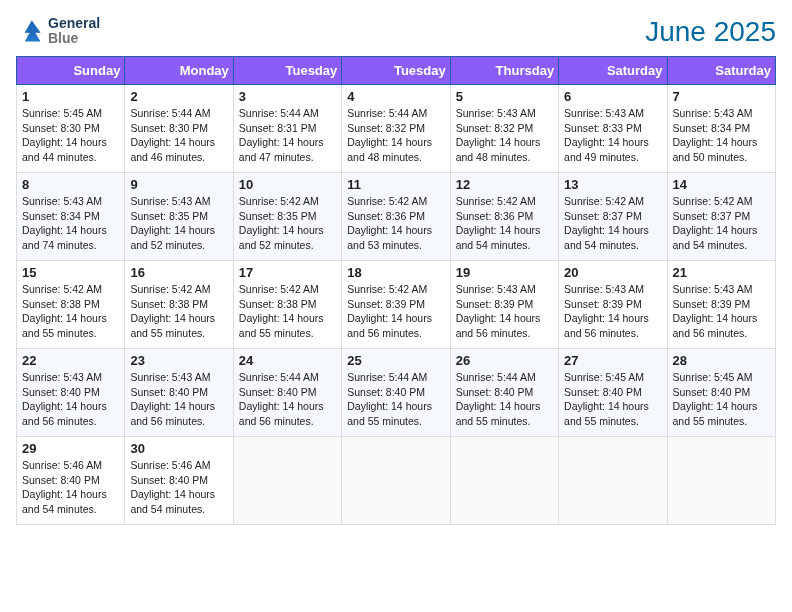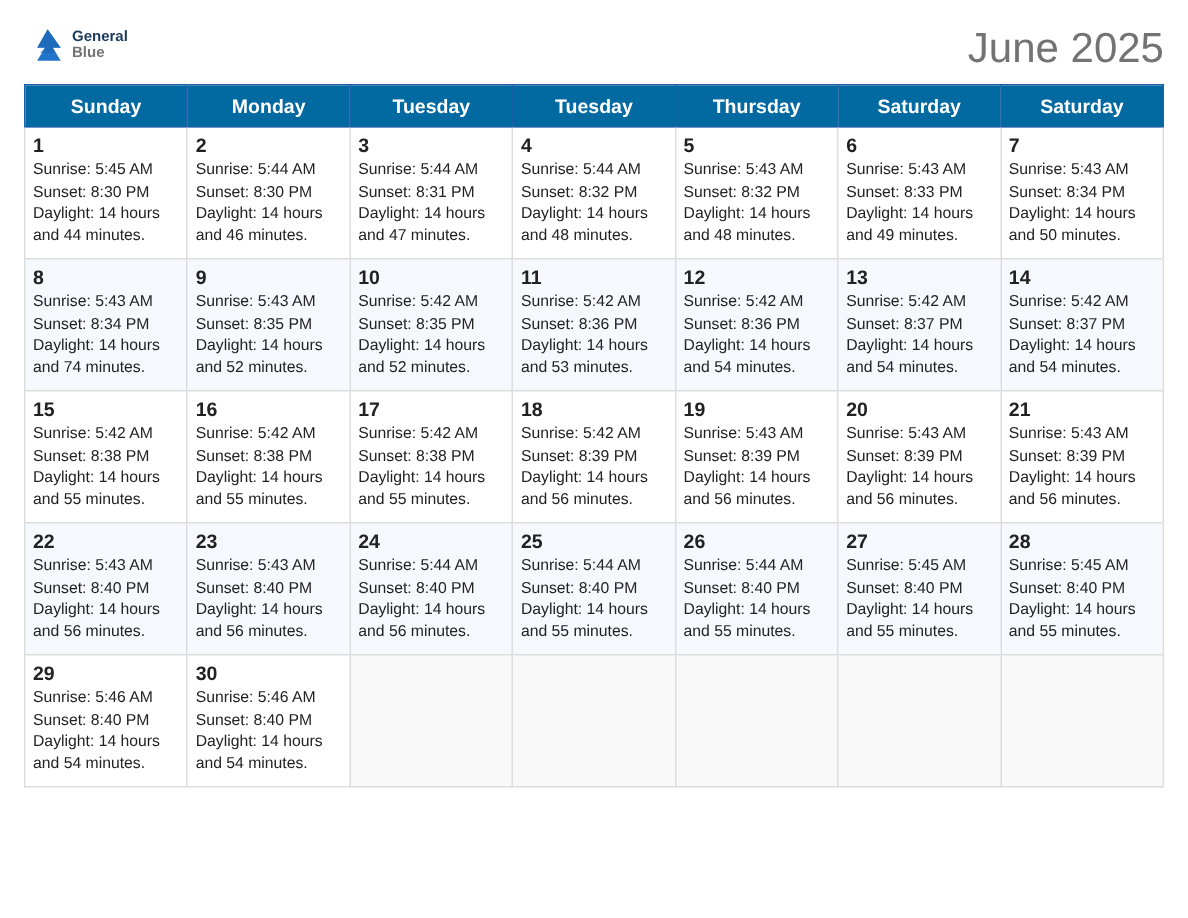--- a/index.html
+++ b/index.html
@@ -15,54 +15,54 @@
       justify-content: space-between;
       align-items: flex-start;
       margin-bottom: 8px;
     }
     .logo {
       display: flex;
       align-items: center;
       gap: 4px;
     }
     .logo-text {
-      font-size: 10px;
+      font-size: 14px;
       font-weight: bold;
       color: #1a3a5c;
       line-height: 1.1;
     }
     .logo-blue { color: #737373; }
     .logo-icon {
       width: 28px;
       height: 28px;
     }
     .title-block {
       text-align: right;
     }
     .month-year {
       font-size: 28px;
-      color: #737373;
+      color: #0369a1;
       font-weight: normal;
     }
     .location {
       font-size: 14px;
       color: #444;
     }
     .calendar {
       width: 100%;
       border-collapse: collapse;
       border: 1px solid #ccc;
     }
     .calendar th {
-      background: #0369a1;
+      background: #8b5cf6;
       color: #fff;
       font-size: 13px;
       font-weight: bold;
       padding: 6px 4px;
-      text-align: center;
+      text-align: right;
       border: 1px solid #1a5fa8;
     }
     .calendar td {
       vertical-align: top;
       padding: 4px 5px;
       border: 1px solid #ddd;
       font-size: 10.5px;
       color: #222;
       background: #fff;
       width: 108px;

